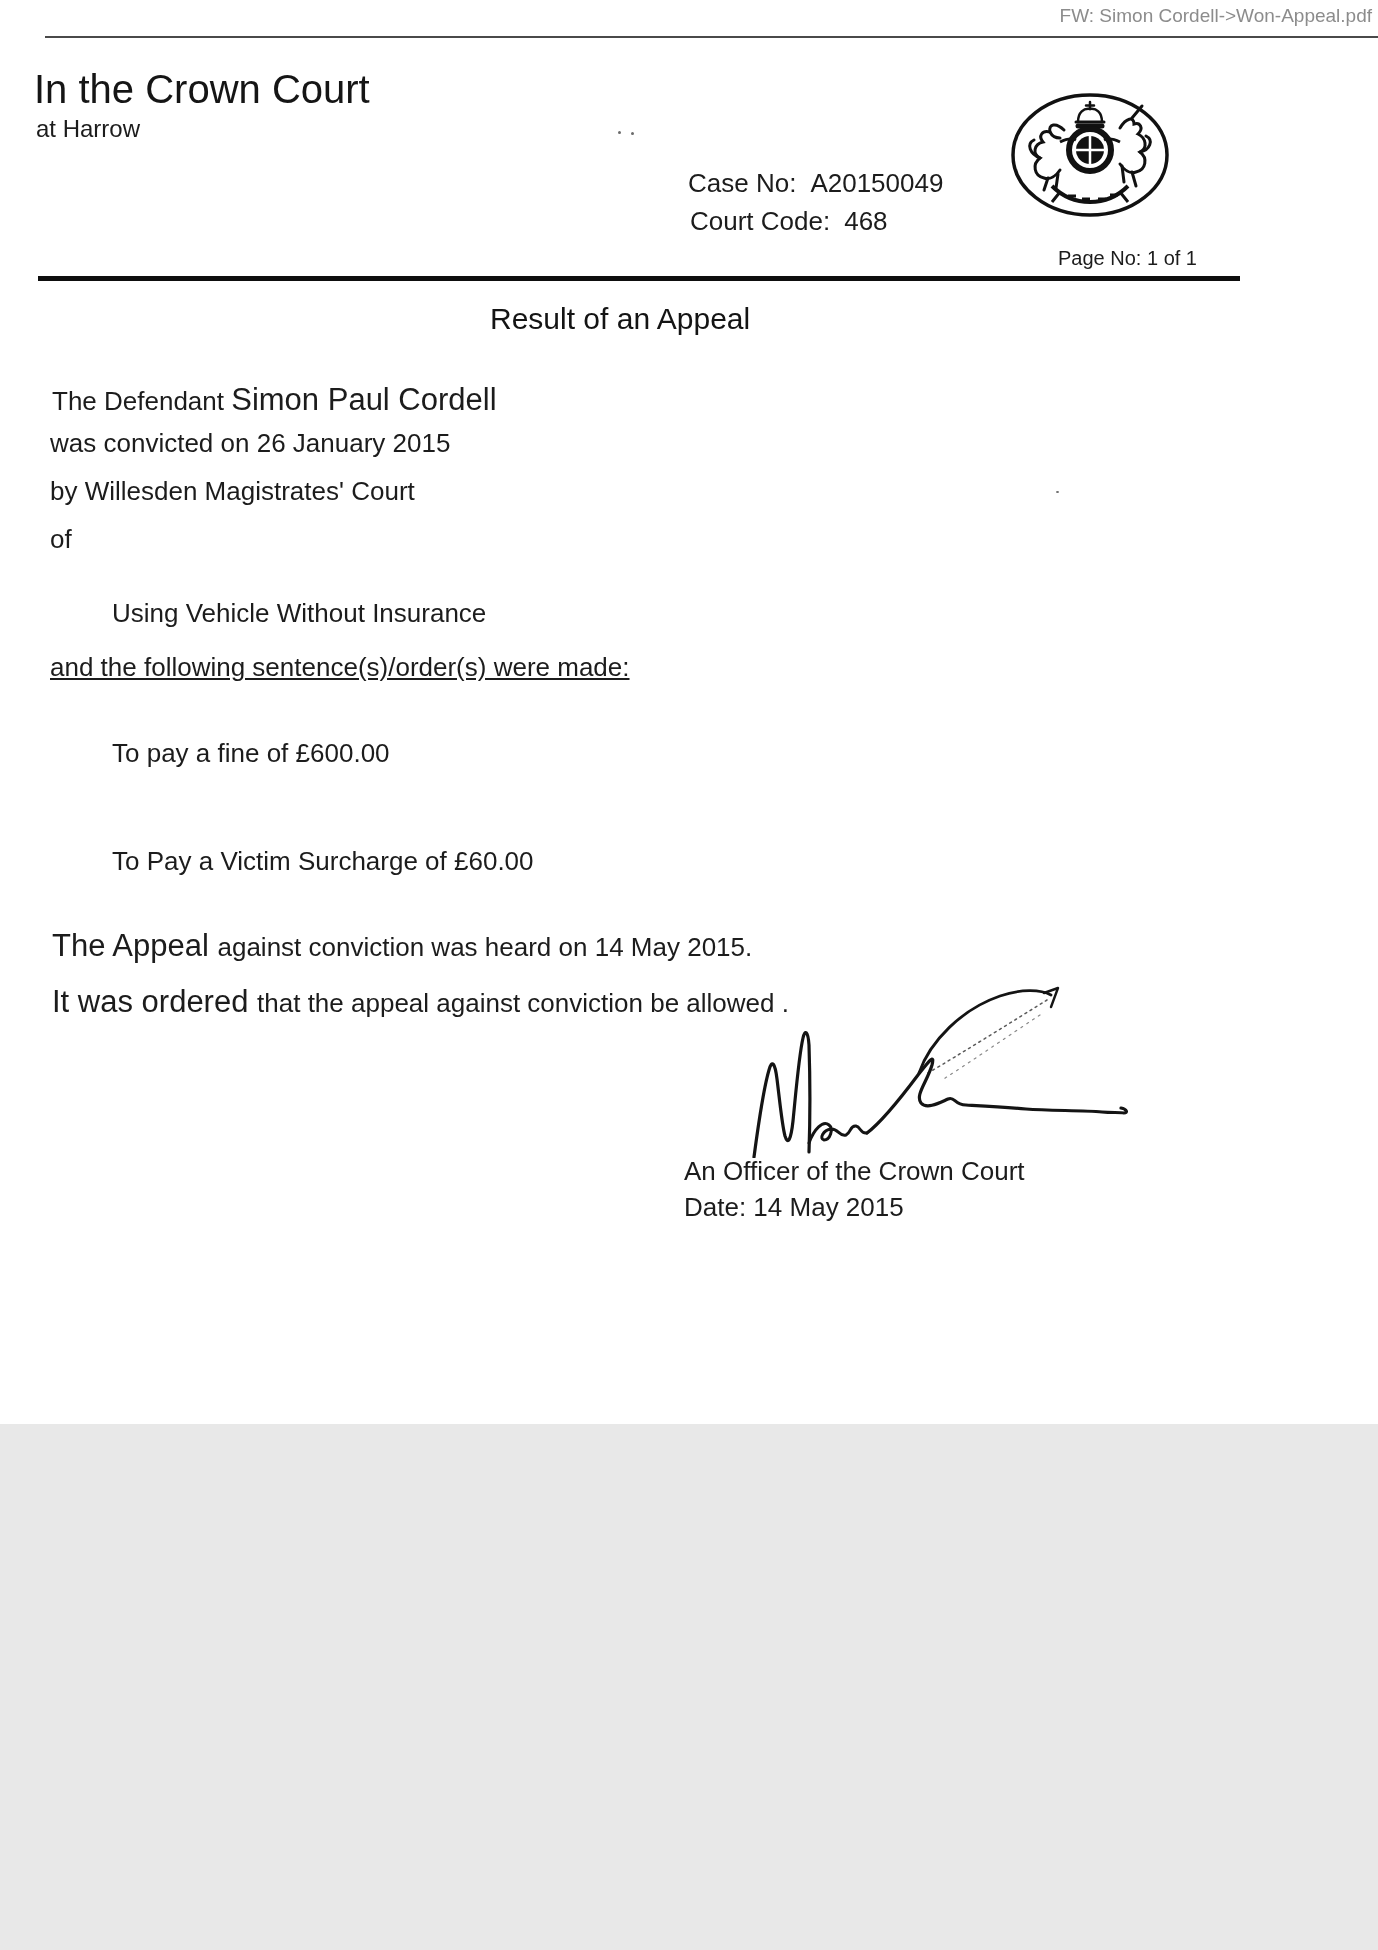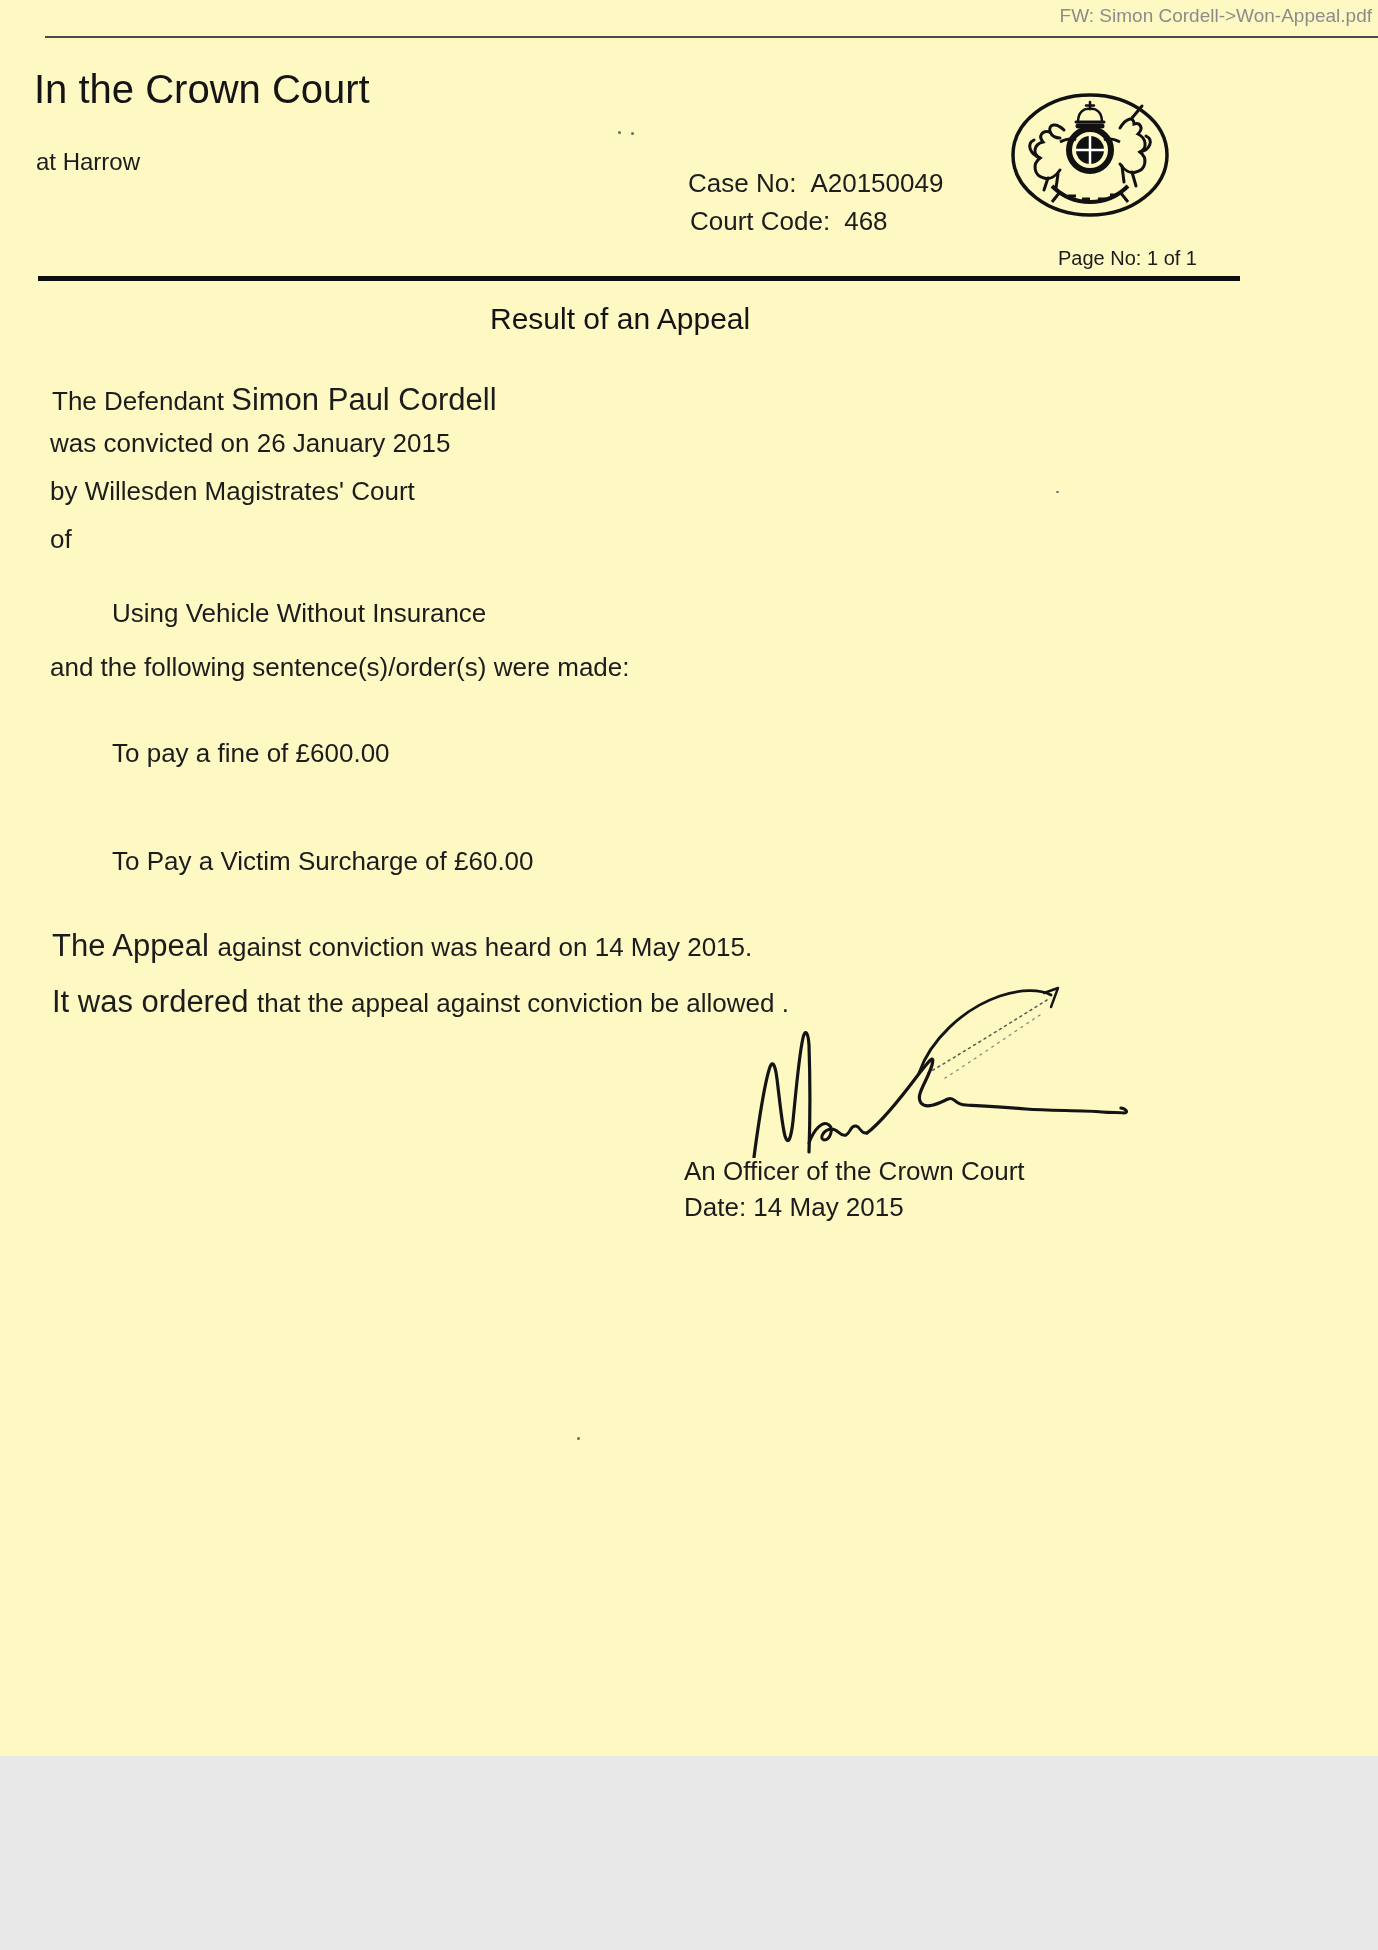--- a/index.html
+++ b/index.html
@@ -1,36 +1,36 @@
 <!DOCTYPE html>
 <html><head>
 <meta charset="utf-8">
 <style>
   html,body{margin:0;padding:0;background:#e8e8e8;}
-  .page{position:relative;width:1378px;height:1756px;background:#fef9c3;overflow:hidden;
+  .page{position:relative;width:1378px;height:1424px;background:#ffffff;overflow:hidden;
         font-family:"Liberation Sans","DejaVu Sans",sans-serif;color:#1c1c1c;}
   .abs{position:absolute;line-height:1.05;white-space:pre;}
   .viewer-header{top:6px;right:6px;font-size:19px;color:#8c8c8c;}
   .topline{top:36px;left:45px;width:1333px;height:2px;background:#4a4a4a;}
   .court-title{top:68px;left:34px;font-size:40px;color:#151515;}
-  .court-loc{top:116px;left:36px;font-size:24px;margin-top:33px;}
+  .court-loc{top:116px;left:36px;font-size:24px;}
   .case-row1{top:170px;left:688px;font-size:26px;}
   .case-row2{top:208px;left:690px;font-size:26px;}
   .case-val{margin-left:14px;}
   .crest{top:92px;left:1008px;width:164px;height:128px;}
   .page-no{top:248px;left:1058px;font-size:20px;}
   .thickline{top:276px;left:38px;width:1202px;height:5px;background:#0e0e0e;}
   .doc-title{top:303px;left:490px;font-size:30px;color:#141414;}
   .defendant{top:360px;left:52px;font-size:26px;margin-top:24px;}
   .defendant .name{font-size:31px;}
   .l-conv1{top:430px;left:50px;font-size:26px;}
   .l-conv2{top:478px;left:50px;font-size:26px;}
   .l-conv3{top:526px;left:50px;font-size:26px;}
   .l-offence{top:600px;left:112px;font-size:26px;}
-  .l-intro{top:654px;left:50px;font-size:26px;}
+  .l-intro{top:654px;left:50px;font-size:26px;text-decoration:underline;}
   .l-s0{top:740px;left:112px;font-size:26px;}
   .l-s1{top:848px;left:112px;font-size:26px;}
   .l-s2{top:872px;left:112px;font-size:26px;}
   .l-appeal{top:930px;left:52px;font-size:26px;}
   .l-order{top:986px;left:52px;font-size:26px;}
   .lead{font-size:31px;}
   .signature{top:983px;left:738px;width:400px;height:175px;}
   .officer{top:1158px;left:684px;font-size:26px;}
   .sig-date{top:1194px;left:684px;font-size:26px;}
   .foot-left{top:1872px;left:44px;font-size:22px;}

